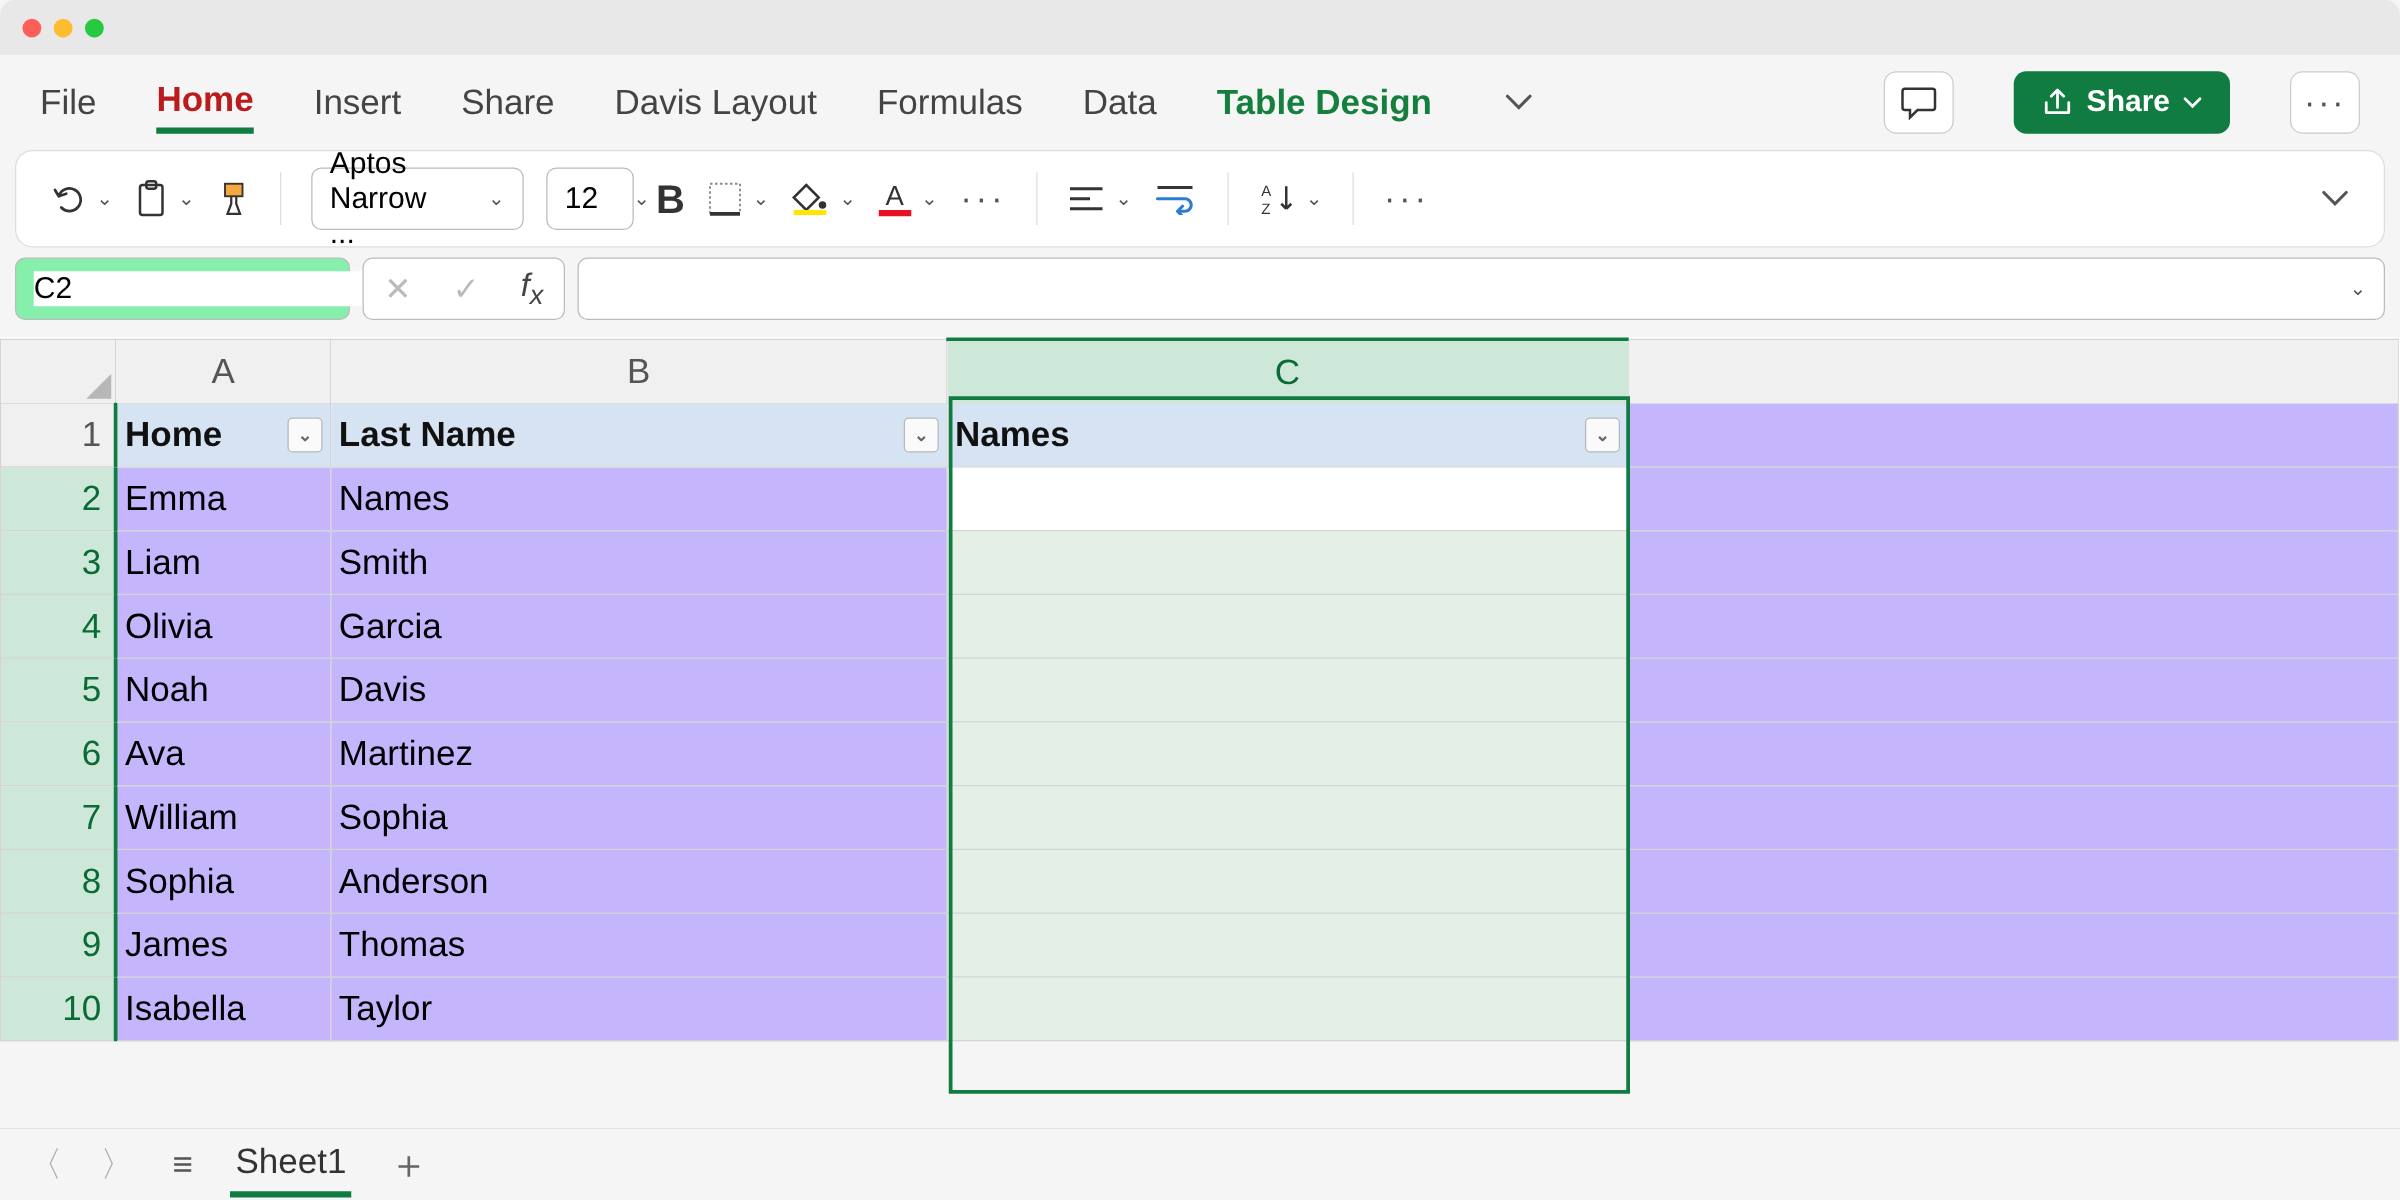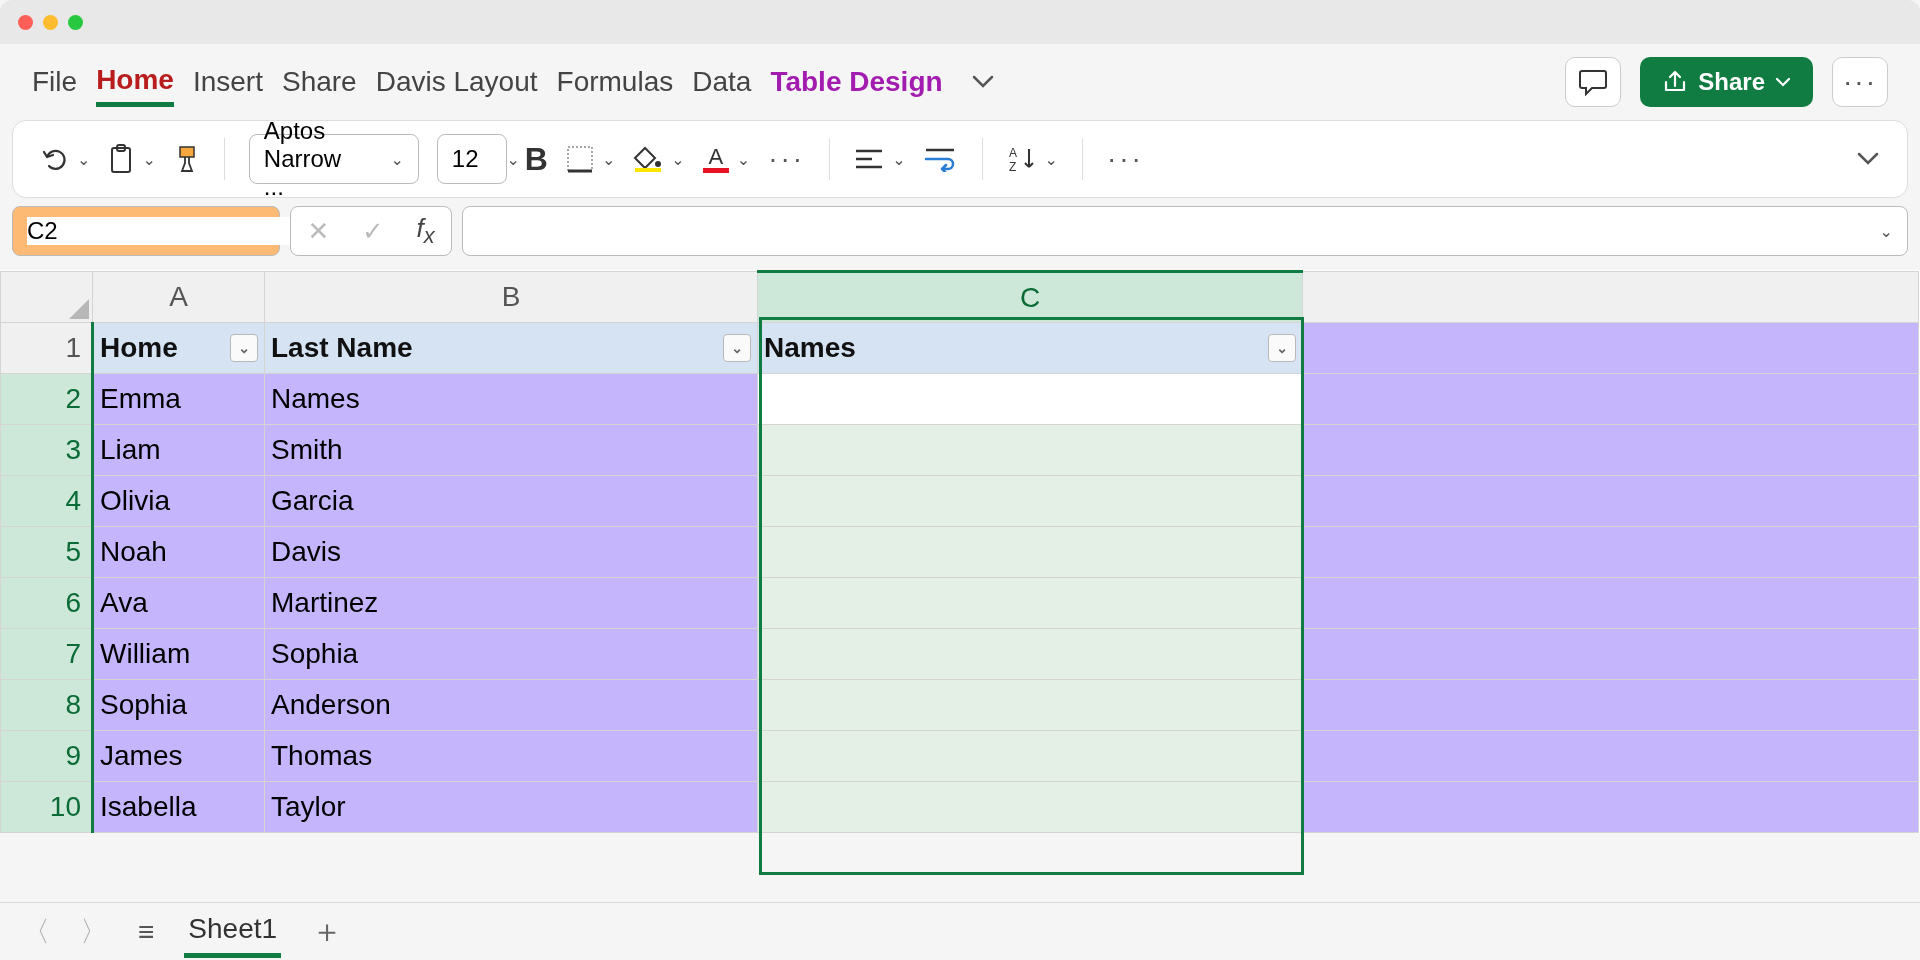--- a/index.html
+++ b/index.html
@@ -5,24 +5,24 @@
 * { box-sizing: border-box; margin: 0; padding: 0; }
 body { font-family: -apple-system, "Segoe UI", sans-serif; background: #f5f5f5; overflow: hidden; width: 1920px; height: 960px; }
 
 .titlebar { height: 44px; background: #e8e8e8; display: flex; align-items: center; padding: 0 18px; border-radius: 12px 12px 0 0; }
 .traffic { display: flex; gap: 10px; }
 .tl { width: 15px; height: 15px; border-radius: 50%; }
 .tl.red { background: #ff5f57; }
 .tl.yellow { background: #febc2e; }
 .tl.green { background: #28c840; }
 
-.tabbar { height: 76px; background: #f5f5f5; display: flex; align-items: center; padding: 0 32px; gap: 19px; }
+.tabbar { height: 76px; background: #f5f5f5; display: flex; align-items: center; padding: 0 32px; gap: 48px; }
 .tab { font-size: 28px; color: #444; cursor: pointer; padding: 6px 0; }
 .tab.active { font-weight: 700; color: #b91c1c; border-bottom: 5px solid #107c41; }
-.tab.contextual { color: #a21caf; font-weight: 600; }
+.tab.contextual { color: #15803d; font-weight: 600; }
 .tabspacer { flex: 1; }
 .tabchev { font-size: 22px; color: #555; padding: 6px 10px; }
 
 .topbtn { display: flex; align-items: center; justify-content: center; height: 50px; border: 1px solid #ccc; border-radius: 10px; background: #fff; font-size: 24px; cursor: pointer; }
 .commentbtn { width: 56px; }
 .sharebtn { background: #107c41; color: #fff; border: none; padding: 0 22px; gap: 10px; font-weight: 600; }
 .morebtn { width: 56px; font-size: 28px; letter-spacing: 2px; color: #555; }
 
 .ribbon { margin: 0 12px; background: #fff; border: 1px solid #ddd; border-radius: 14px; height: 78px; display: flex; align-items: center; padding: 0 28px; gap: 18px; }
 .ribbtn { display: flex; align-items: center; justify-content: center; height: 46px; cursor: pointer; font-size: 26px; color: #333; }
@@ -36,21 +36,21 @@
 
 .undo-icon { width: 28px; height: 28px; }
 .clip-icon { width: 26px; height: 30px; }
 .brush-icon { width: 26px; height: 28px; }
 .border-icon { width: 28px; height: 28px; }
 .fill-icon { width: 30px; height: 26px; }
 .fontcolor-icon { display: flex; flex-direction: column; align-items: center; }
 .ellipsis { font-size: 28px; letter-spacing: 3px; color: #555; }
 
 .formulabar { display: flex; align-items: center; padding: 8px 12px; gap: 10px; }
-.namebox { width: 268px; height: 50px; border: 1px solid #bbb; border-radius: 8px; background: #fdba74; display: flex; align-items: center; padding: 0 14px; font-size: 24px; gap: 10px; }
+.namebox { width: 268px; height: 50px; border: 1px solid #bbb; border-radius: 8px; background: #86efac; display: flex; align-items: center; padding: 0 14px; font-size: 24px; gap: 10px; }
 .namebox input { border: none; outline: none; flex: 1; font-size: 24px; }
 .fxctl { width: 162px; height: 50px; border: 1px solid #bbb; border-radius: 8px; background: #fff; display: flex; align-items: center; justify-content: space-around; font-size: 26px; color: #888; }
 .fxinput { flex: 1; height: 50px; border: 1px solid #bbb; border-radius: 8px; background: #fff; display: flex; align-items: center; padding: 0 14px; }
 .fxinput input { border: none; outline: none; flex: 1; font-size: 24px; }
 
 .grid { position: relative; background: #fff; margin-top: 6px; }
 .grid table { border-collapse: collapse; table-layout: fixed; }
 .grid td, .grid th { border: 1px solid #d4d4d4; font-size: 28px; height: 51px; padding: 0; }
 .corner { width: 92px; height: 46px; background: #f0f0f0; position: relative; }
 .corner::after { content: ""; position: absolute; right: 3px; bottom: 3px; width: 0; height: 0; border-right: 20px solid #b7b7b7; border-top: 20px solid transparent; }

